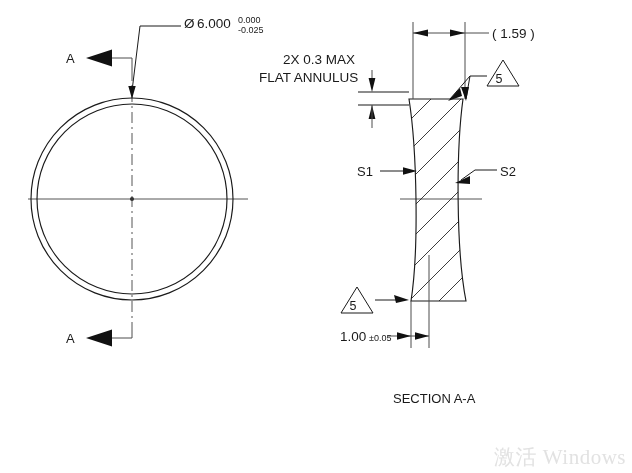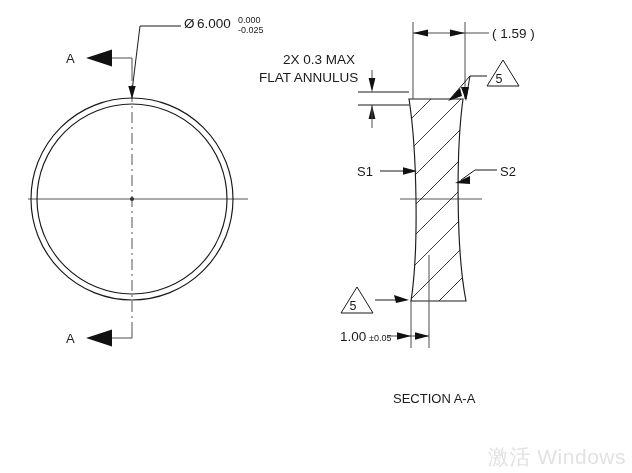--- a/index.html
+++ b/index.html
@@ -60,21 +60,21 @@
   .line-hatch {
     stroke: #1a1a1a;
     stroke-width: 0.85;
     fill: none;
   }
   .arrow-fill { fill: #111111; }
   .watermark {
     position: absolute;
     right: 6px;
     bottom: 2px;
-    font-family: Liberation Sans, sans-serif;
+    font-family: Liberation Serif, serif;
     font-size: 21px;
     color: #e2e2e2;
     letter-spacing: 0.5px;
     white-space: nowrap;
     user-select: none;
   }
 </style>
 </head>
 <body>
 

